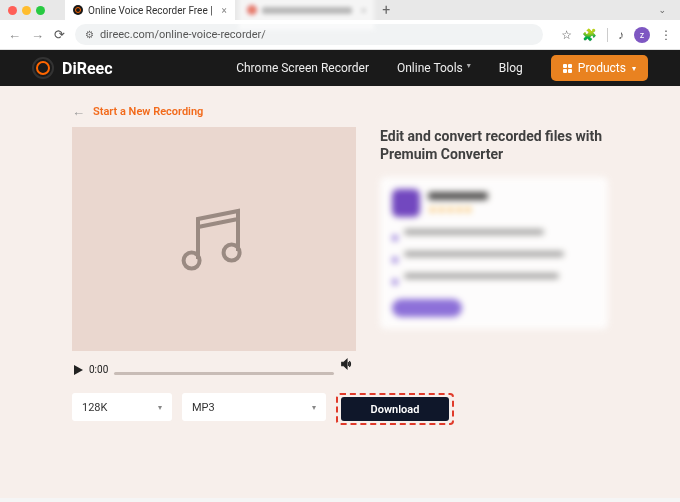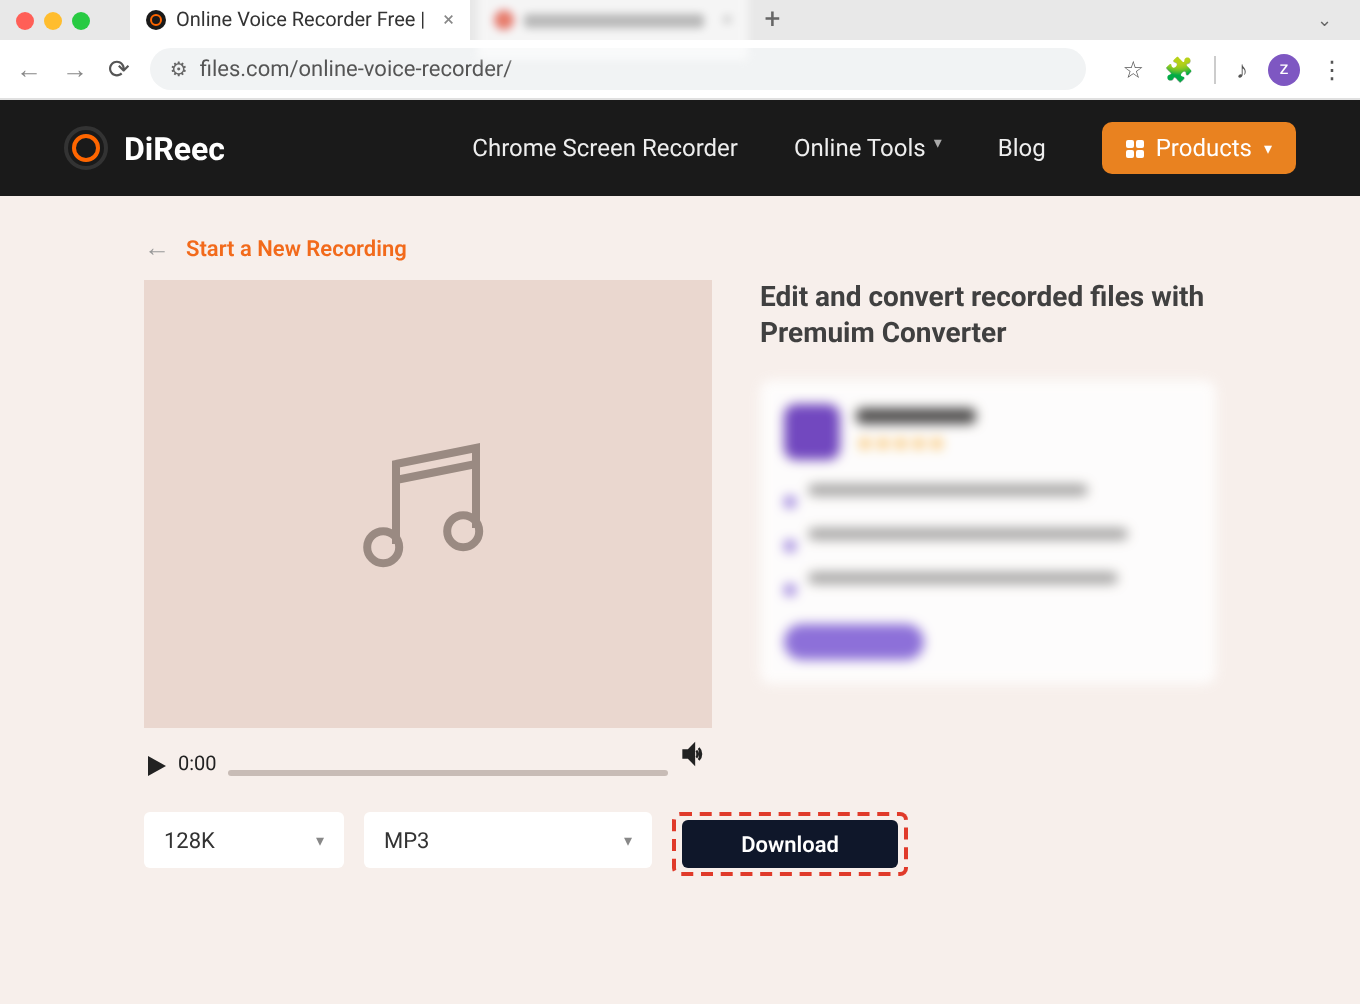--- a/index.html
+++ b/index.html
@@ -21,21 +21,21 @@
 .navbtn{color:#888;font-size:13px;cursor:pointer}
 .navbtn.en{color:#555}
 .urlbar{flex:1;display:flex;align-items:center;gap:6px;background:#f1f3f4;border-radius:14px;padding:4px 10px;font-size:11px;color:#555}
 .siteicon{color:#666;font-size:10px}
 .tbright{display:flex;align-items:center;gap:10px;margin-left:8px}
 .star{color:#555;font-size:12px}
 .puz{color:#555;font-size:12px}
 .sep{width:1px;height:14px;background:#ccc}
 .avatar{width:16px;height:16px;border-radius:50%;background:#7e57c2;color:#fff;font-size:9px;display:flex;align-items:center;justify-content:center}
 .dots{color:#555;font-size:12px}
-.appbar{height:48px;background:#1a1a1a;display:flex;align-items:center;padding:0 32px;gap:8px}
+.appbar{height:36px;background:#1a1a1a;display:flex;align-items:center;padding:0 32px;gap:8px}
 .logo{width:22px;height:22px;border-radius:50%;background:#1a1a1a;border:2px solid #333;display:flex;align-items:center;justify-content:center}
 .logo::after{content:"";width:10px;height:10px;border:2px solid #f60;border-radius:50%}
 .brand{color:#fff;font-weight:700;font-size:16px}
 .spacer{flex:1}
 .navlink{color:#eee;font-size:12px;margin:16px 10px;cursor:pointer}
 .navdd{display:flex;gap:4px}
 .chev{font-size:8px;color:#aaa}
 .prodbtn{background:#e98220;color:#fff;border-radius:5px;padding:6px 12px;font-size:12px;display:flex;align-items:center;gap:6px;margin-left:10px}
 .grid4{display:grid;grid-template-columns:4px 4px;grid-template-rows:4px 4px;gap:1px}
 .grid4 span{background:#fff;border-radius:1px}
@@ -96,21 +96,21 @@
   </div>
   <span class="dd">⌄</span>
 </div>
 
 <div class="toolbar">
   <span class="navbtn">←</span>
   <span class="navbtn">→</span>
   <span class="navbtn en">⟳</span>
   <div class="urlbar">
     <span class="siteicon">⚙</span>
-    <span>files.com/online-voice-recorder/</span>
+    <span>direec.com/online-voice-recorder/</span>
   </div>
   <div class="tbright">
     <span class="star">☆</span>
     <span class="puz">🧩</span>
     <span class="sep"></span>
     <span class="puz">♪</span>
     <div class="avatar">
         <span>z</span>
       </div>
     <span class="dots">⋮</span>

